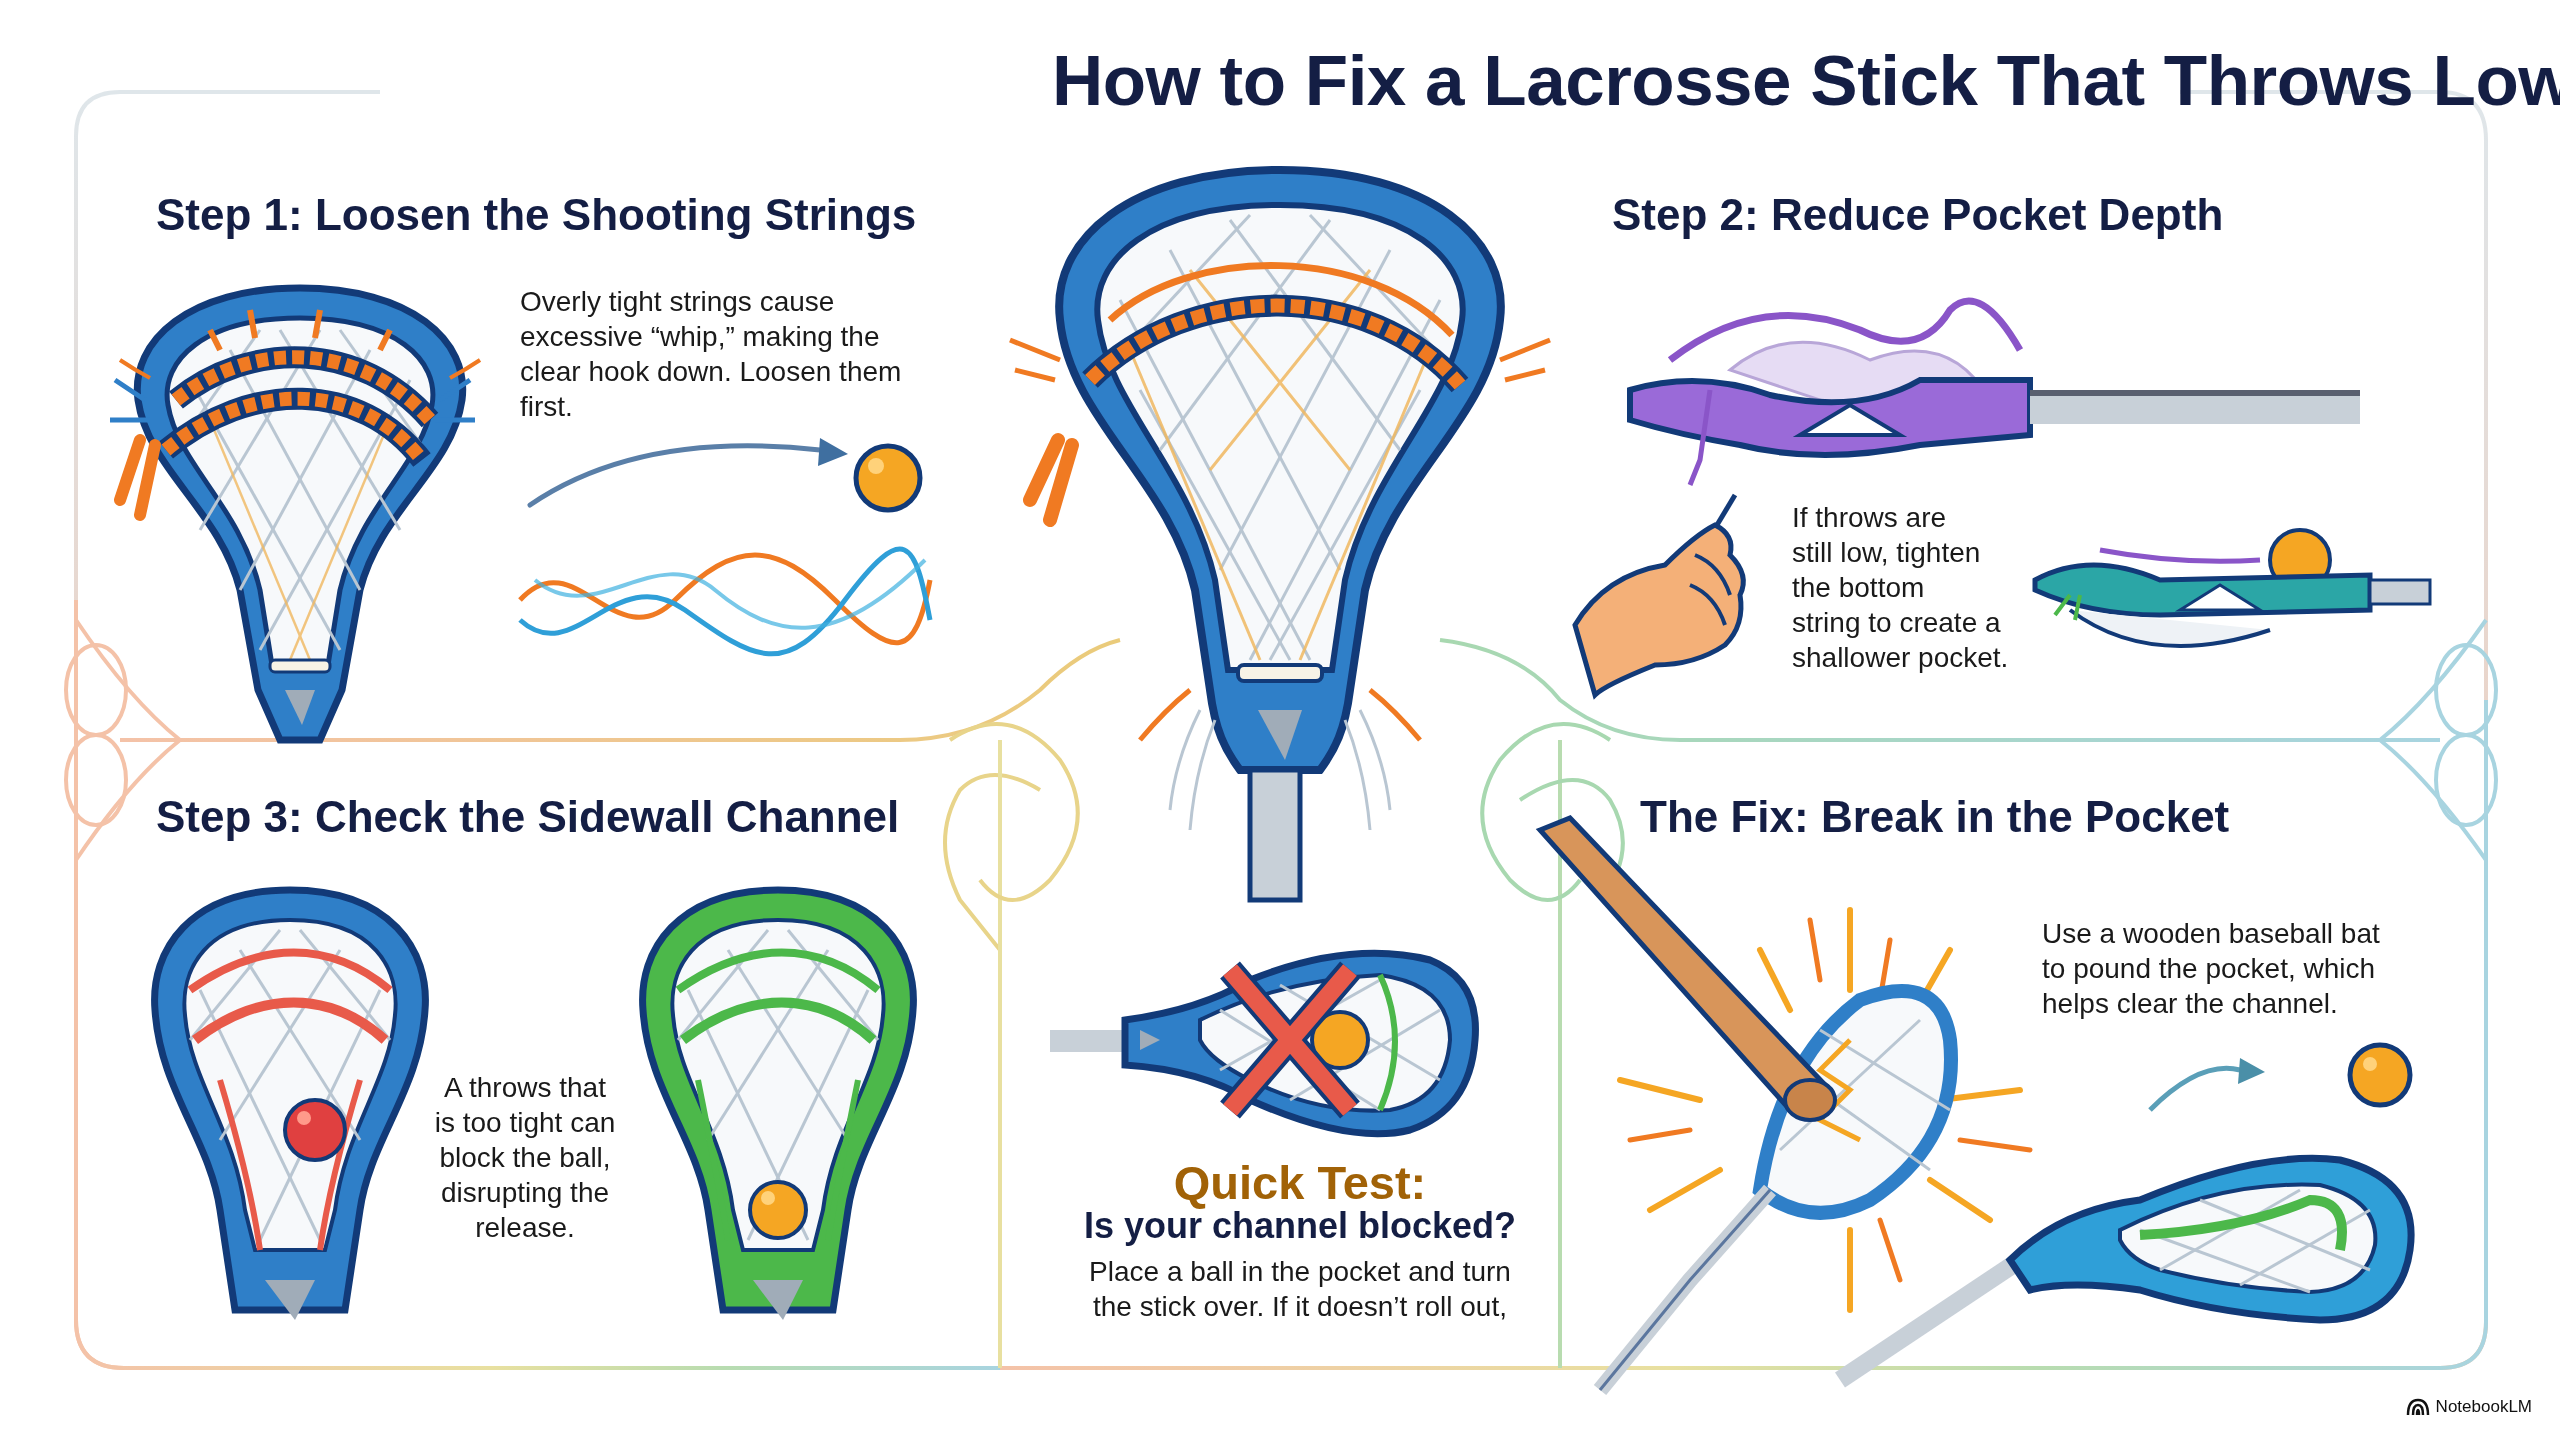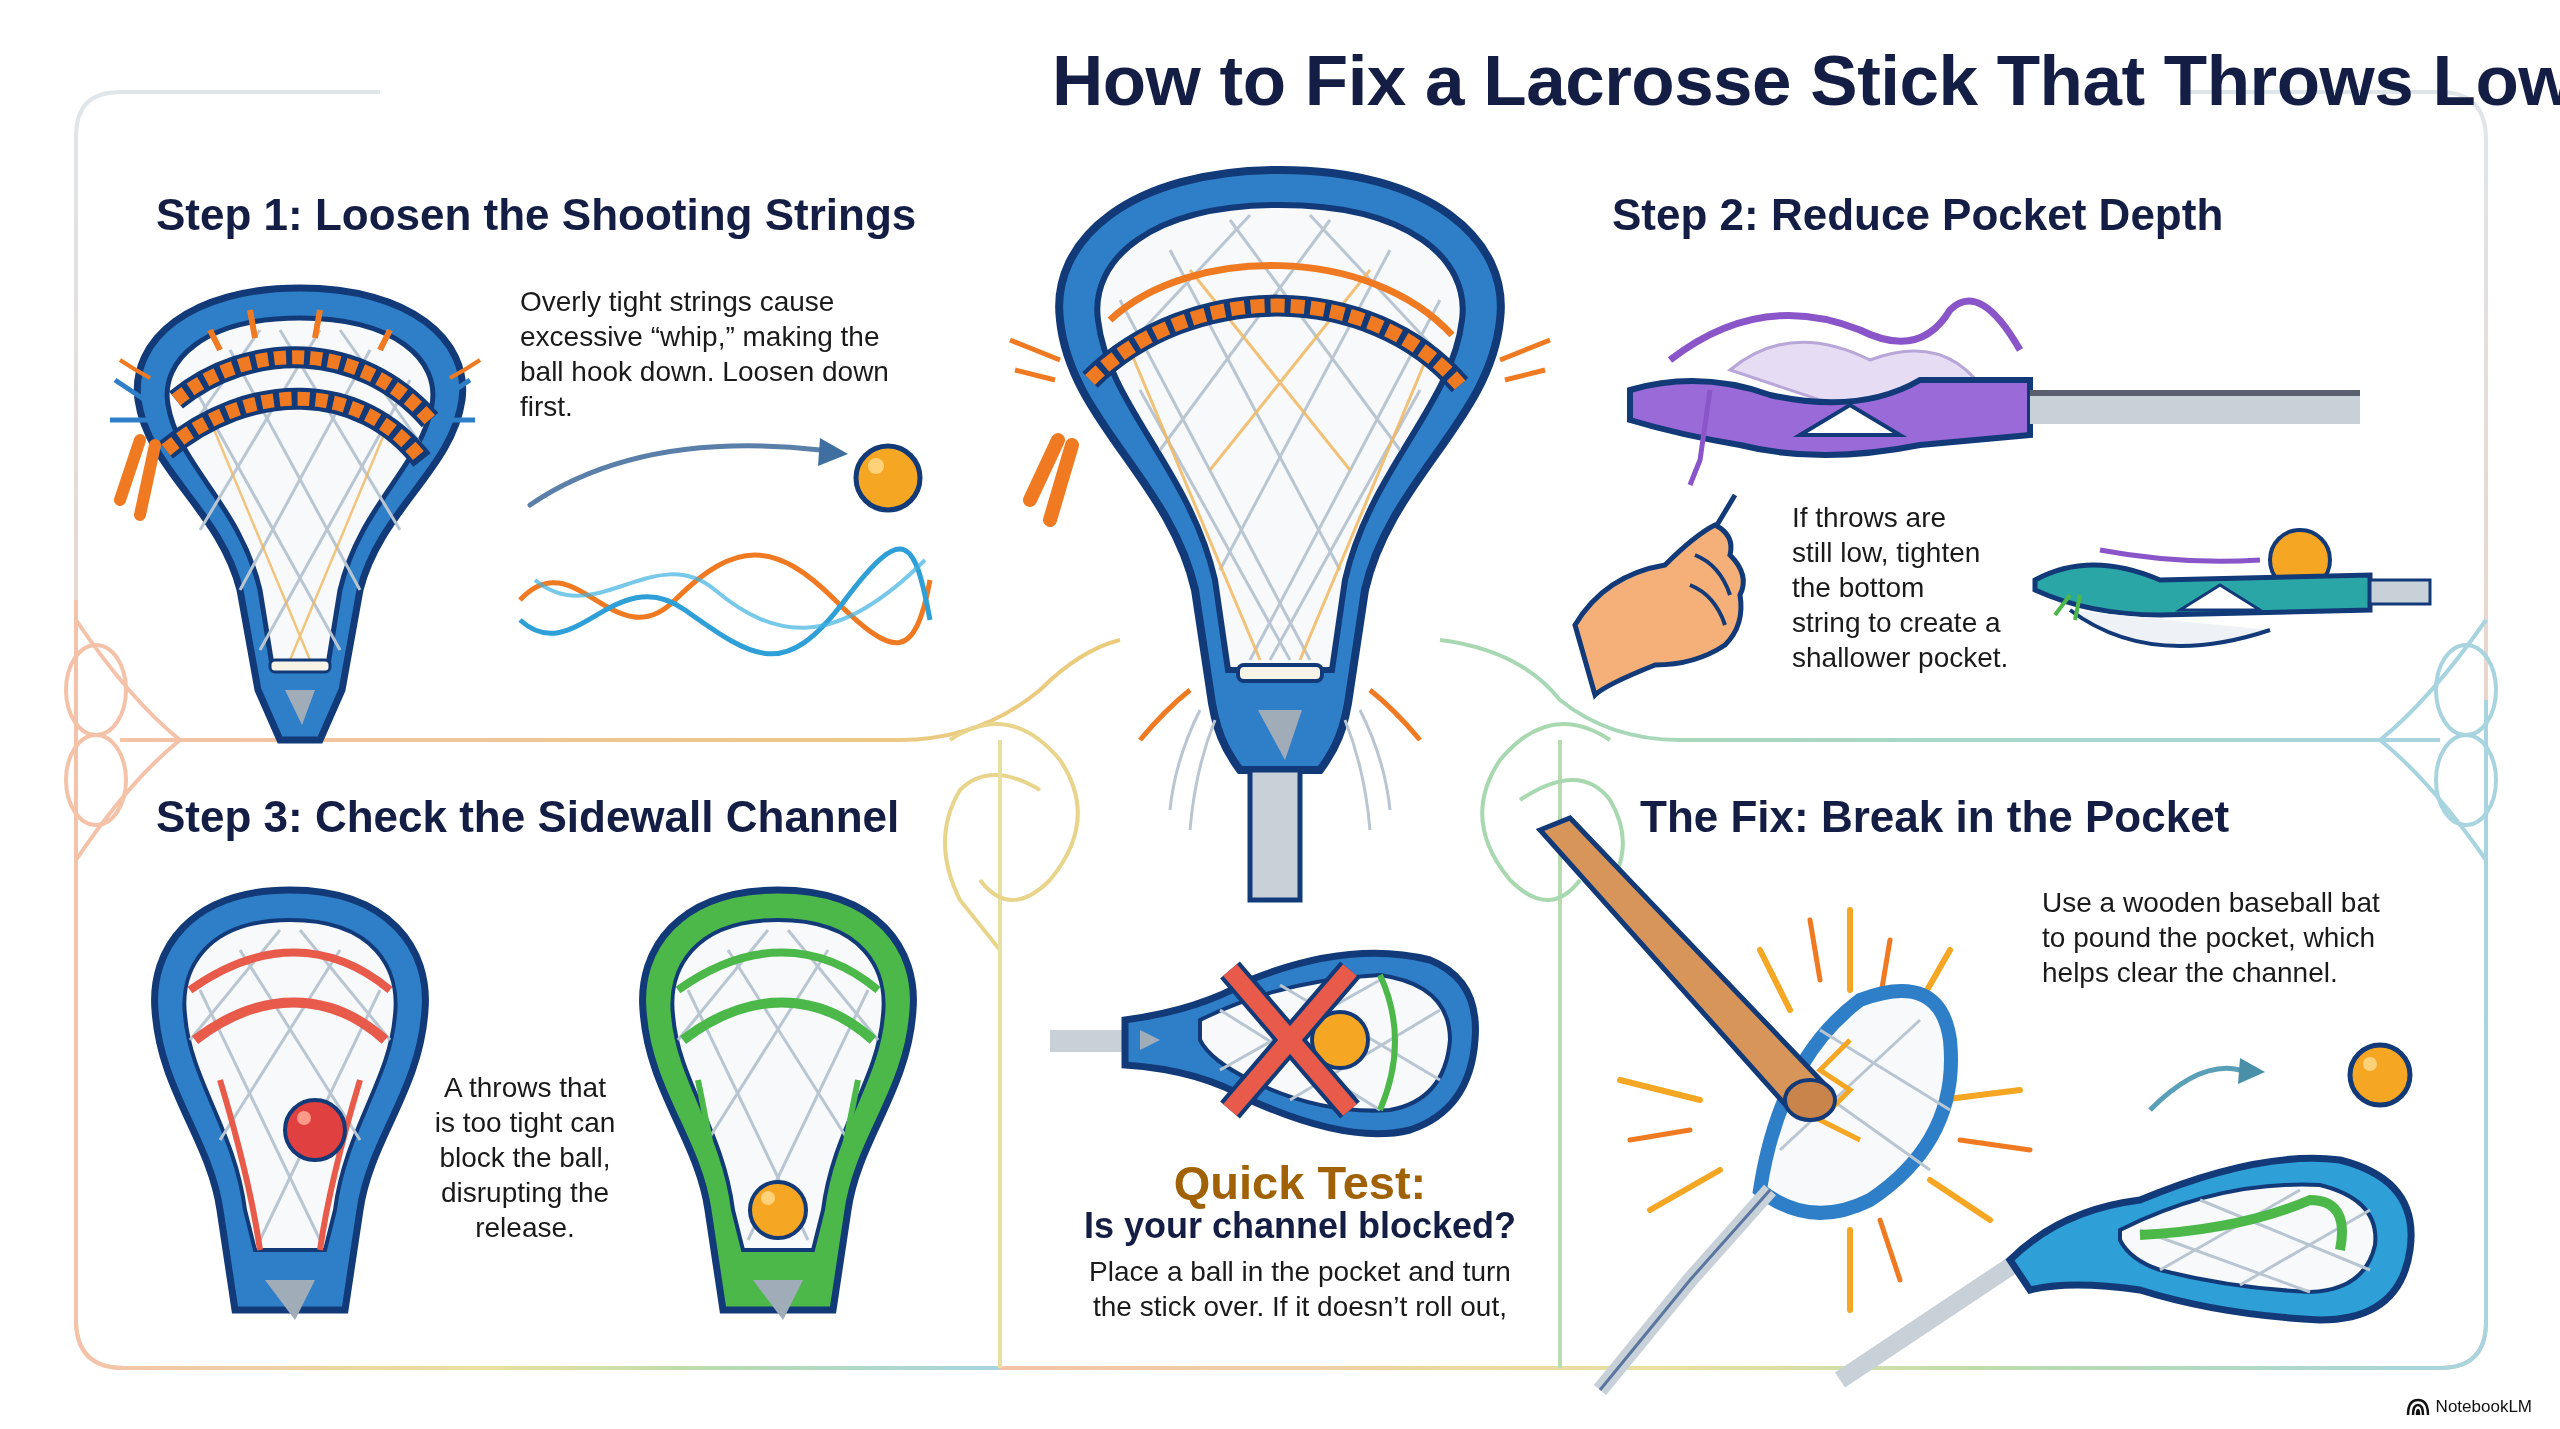--- a/index.html
+++ b/index.html
@@ -113,21 +113,21 @@
   <path d="M360 110 Q345 120 330 130 M365 150 Q345 150 325 150" stroke="#2f7fc8" stroke-width="5" fill="none"></path>
   <path d="M10 90 Q25 100 40 108" stroke="#f07a22" stroke-width="4" fill="none"></path>
   <path d="M370 90 Q355 100 340 108" stroke="#f07a22" stroke-width="4" fill="none"></path>
   <rect x="160" y="390" width="60" height="12" rx="5" fill="#f7f3e6" stroke="#123a78" stroke-width="3"></rect>
   <path d="M175 420 L205 420 L192 455 Z" fill="#a0acb8"></path>
 </svg>
 
 <div class="abs body-text" style="left:520px; top:284px;">
   <div>Overly tight strings cause</div>
   <div>excessive “whip,” making the</div>
-  <div>ball hook down. Loosen down</div>
+  <div>clear hook down. Loosen them</div>
   <div>first.</div>
 </div>
 
 <svg class="abs" style="left:520px; top:420px;" width="420" height="260" viewBox="0 0 420 260">
   <path d="M10 85 Q120 10 300 30" fill="none" stroke="#5a7fa8" stroke-width="5" stroke-linecap="round"></path>
   <path d="M300 18 L328 34 L298 46 Z" fill="#3f6fa0"></path>
   <circle cx="368" cy="58" r="32" fill="#f5a623" stroke="#123a78" stroke-width="5"></circle>
   <circle cx="356" cy="46" r="8" fill="#ffd27a"></circle>
 </svg>
 <svg class="abs" style="left:515px; top:540px;" width="420" height="140" viewBox="0 0 420 140">
@@ -305,21 +305,21 @@
     <path d="M270 260 L410 360"></path>
       <path d="M300 220 L430 300"></path>
       <path d="M260 340 L400 210"></path>
   </g>
   <path d="M330 230 L300 260 L330 280 L300 310 L340 330" fill="none" stroke="#f5a623" stroke-width="5"></path>
   <path d="M250 380 L170 470 L80 580" stroke="#c8d0d8" stroke-width="16"></path>
   <path d="M250 380 L170 470 L80 580" stroke="#123a78" stroke-width="3" fill="none" opacity="0.6"></path>
   <path d="M20 20 L50 8 L310 280 L270 300 Z" fill="#d8955a" stroke="#123a78" stroke-width="5"></path>
   <ellipse cx="290" cy="290" rx="25" ry="20" fill="#c8844a" stroke="#123a78" stroke-width="4"></ellipse>
 </svg>
-<div class="abs body-text" style="left:2042px; top:885px;">
+<div class="abs body-text" style="left:2042px; top:916px;">
   <div>Use a wooden baseball bat</div>
   <div>to pound the pocket, which</div>
   <div>helps clear the channel.</div>
 </div>
 <svg class="abs" style="left:1840px; top:1030px;" width="600" height="360" viewBox="0 0 600 360">
   <path d="M310 80 Q360 30 400 40" fill="none" stroke="#5a9fb8" stroke-width="5"></path>
   <path d="M400 28 L425 42 L398 54 Z" fill="#4a8fa8"></path>
   <circle cx="540" cy="45" r="30" fill="#f5a623" stroke="#123a78" stroke-width="5"></circle>
   <circle cx="530" cy="34" r="7" fill="#ffd27a"></circle>
   <path d="M0 350 L180 230" stroke="#c8d0d8" stroke-width="18"></path>

